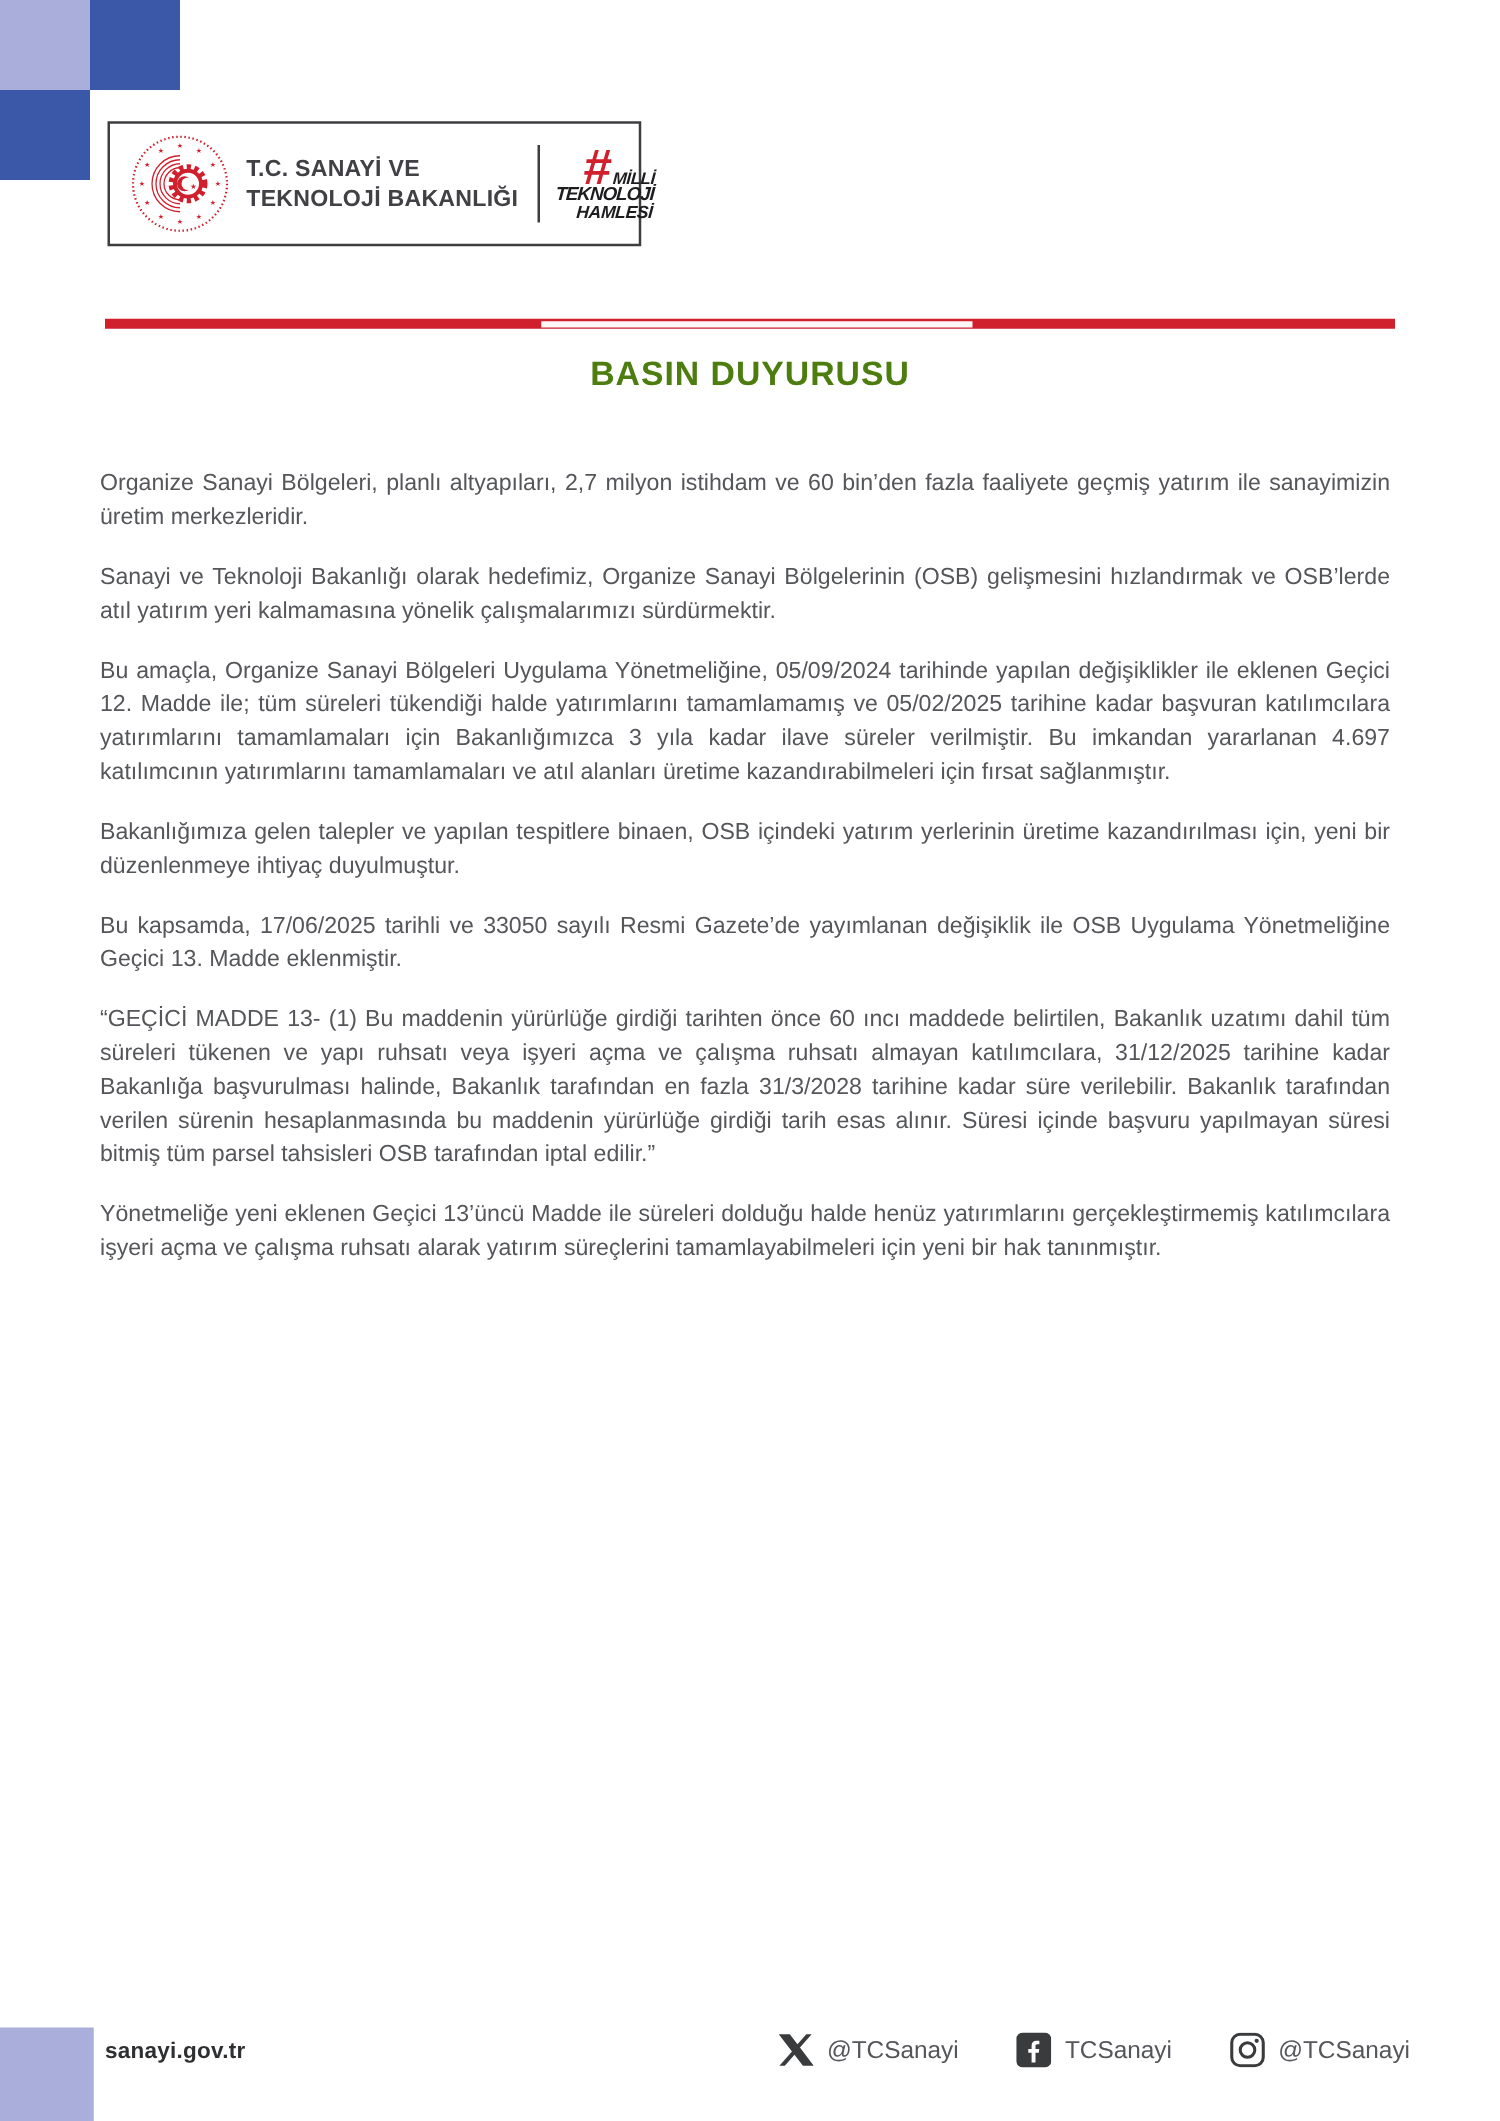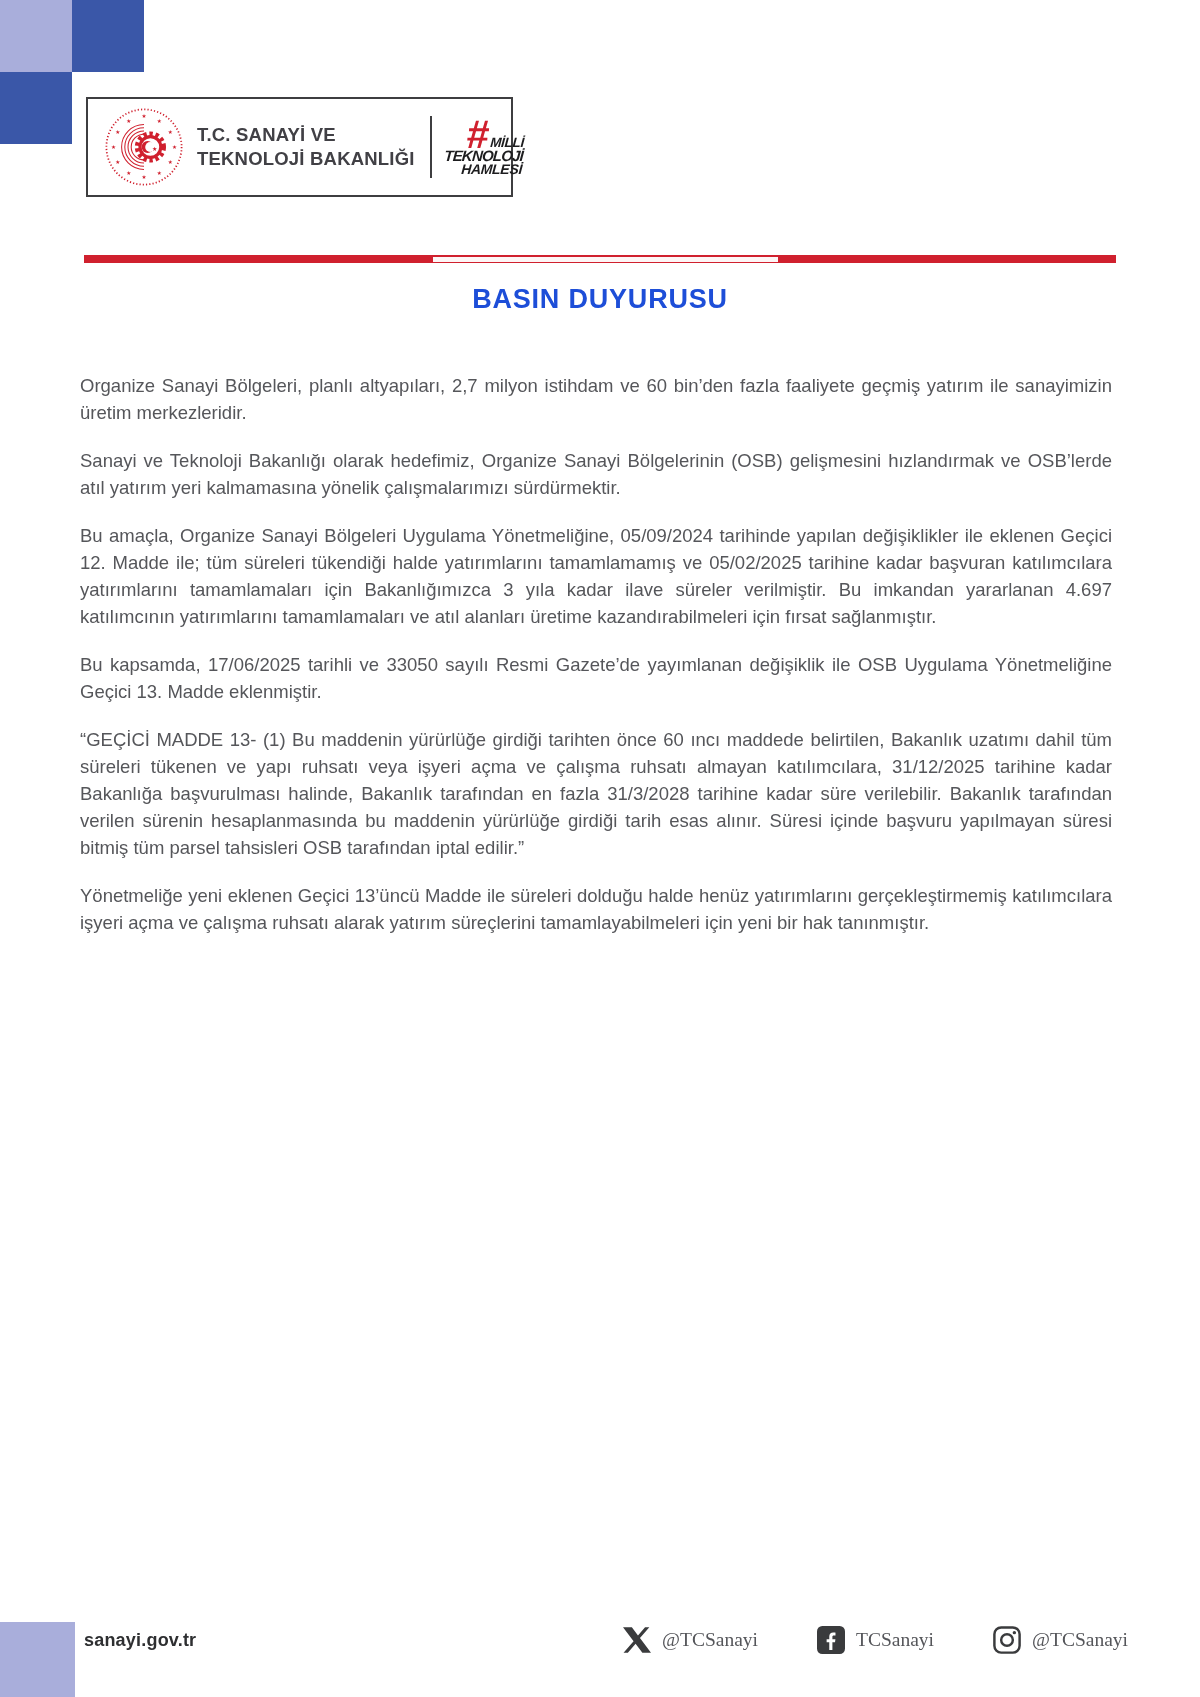--- a/index.html
+++ b/index.html
@@ -36,37 +36,37 @@
   .mth-line2{color:#1d1d1f;font-size:15px;line-height:14px;text-align:right;letter-spacing:-.8px;}
   .mth-line3{color:#1d1d1f;font-size:14px;line-height:13px;text-align:right;letter-spacing:-.3px;}
 
   
   .red-bar{position:absolute;left:84px;top:255px;width:1032px;height:8px;background:var(--red);}
   .red-bar-inset{position:absolute;left:349px;top:1.5px;width:345px;height:5px;background:#fdf6f6;}
 
   
   .page-title{
     position:absolute;left:84px;top:284px;width:1032px;text-align:center;
-    font-size:27px;font-weight:800;letter-spacing:.8px;color:#1d4ed8;
+    font-size:27px;font-weight:800;letter-spacing:.8px;color:#4d7c0f;
   }
 
   
   .body-text{
     position:absolute;left:80px;top:372px;width:1032px;
     font-size:18.5px;line-height:27px;color:#55565a;text-align:justify;
   }
   .body-text p{margin:0 0 21px 0;}
 
   
   .footer{
     position:absolute;left:84px;top:1618px;width:1044px;height:44px;
     display:flex;align-items:center;justify-content:space-between;
   }
   .website{font-size:18px;font-weight:bold;color:#2e2f31;letter-spacing:.2px;cursor:pointer;}
-  .social-row{display:flex;align-items:flex-end;gap:59px;font-family:Liberation Serif, serif;}
+  .social-row{display:flex;align-items:flex-end;gap:46px;}
   .social-item{display:flex;align-items:center;gap:11px;cursor:pointer;}
   .social-item svg{display:block;}
   .social-handle{font-size:19.5px;color:#55565a;}
 </style>
 </head>
 <body>
 
 <div class="page" style="--red:#d0202e;--blue:#3a57a8;--lavender:#a9aedb;">
 
   <div class="sq sq-lav-top"></div>
@@ -121,20 +121,21 @@
   <div class="red-bar">
     <div class="red-bar-inset"></div>
   </div>
 
   <div class="page-title">BASIN DUYURUSU</div>
 
   <div class="body-text">
     <p>Organize Sanayi Bölgeleri, planlı altyapıları, 2,7 milyon istihdam ve 60 bin’den fazla faaliyete geçmiş yatırım ile sanayimizin üretim merkezleridir.</p>
     <p>Sanayi ve Teknoloji Bakanlığı olarak hedefimiz, Organize Sanayi Bölgelerinin (OSB) gelişmesini hızlandırmak ve OSB’lerde atıl yatırım yeri kalmamasına yönelik çalışmalarımızı sürdürmektir.</p>
     <p>Bu amaçla, Organize Sanayi Bölgeleri Uygulama Yönetmeliğine, 05/09/2024 tarihinde yapılan değişiklikler ile eklenen Geçici 12. Madde ile; tüm süreleri tükendiği halde yatırımlarını tamamlamamış ve 05/02/2025 tarihine kadar başvuran katılımcılara yatırımlarını tamamlamaları için Bakanlığımızca 3 yıla kadar ilave süreler verilmiştir. Bu imkandan yararlanan 4.697 katılımcının yatırımlarını tamamlamaları ve atıl alanları üretime kazandırabilmeleri için fırsat sağlanmıştır.</p>
+    <p>Bakanlığımıza gelen talepler ve yapılan tespitlere binaen, OSB içindeki yatırım yerlerinin üretime kazandırılması için, yeni bir düzenlenmeye ihtiyaç duyulmuştur.</p>
     <p>Bu kapsamda, 17/06/2025 tarihli ve 33050 sayılı Resmi Gazete’de yayımlanan değişiklik ile OSB Uygulama Yönetmeliğine Geçici 13. Madde eklenmiştir.</p>
     <p>“GEÇİCİ MADDE 13- (1) Bu maddenin yürürlüğe girdiği tarihten önce 60 ıncı maddede belirtilen, Bakanlık uzatımı dahil tüm süreleri tükenen ve yapı ruhsatı veya işyeri açma ve çalışma ruhsatı almayan katılımcılara, 31/12/2025 tarihine kadar Bakanlığa başvurulması halinde, Bakanlık tarafından en fazla 31/3/2028 tarihine kadar süre verilebilir. Bakanlık tarafından verilen sürenin hesaplanmasında bu maddenin yürürlüğe girdiği tarih esas alınır. Süresi içinde başvuru yapılmayan süresi bitmiş tüm parsel tahsisleri OSB tarafından iptal edilir.”</p>
     <p>Yönetmeliğe yeni eklenen Geçici 13’üncü Madde ile süreleri dolduğu halde henüz yatırımlarını gerçekleştirmemiş katılımcılara işyeri açma ve çalışma ruhsatı alarak yatırım süreçlerini tamamlayabilmeleri için yeni bir hak tanınmıştır.</p>
   </div>
 
   <div class="footer">
     <div class="website">sanayi.gov.tr</div>
     <div class="social-row">
       <div class="social-item">
         <svg width="28" height="28" viewBox="0 0 24 24">

